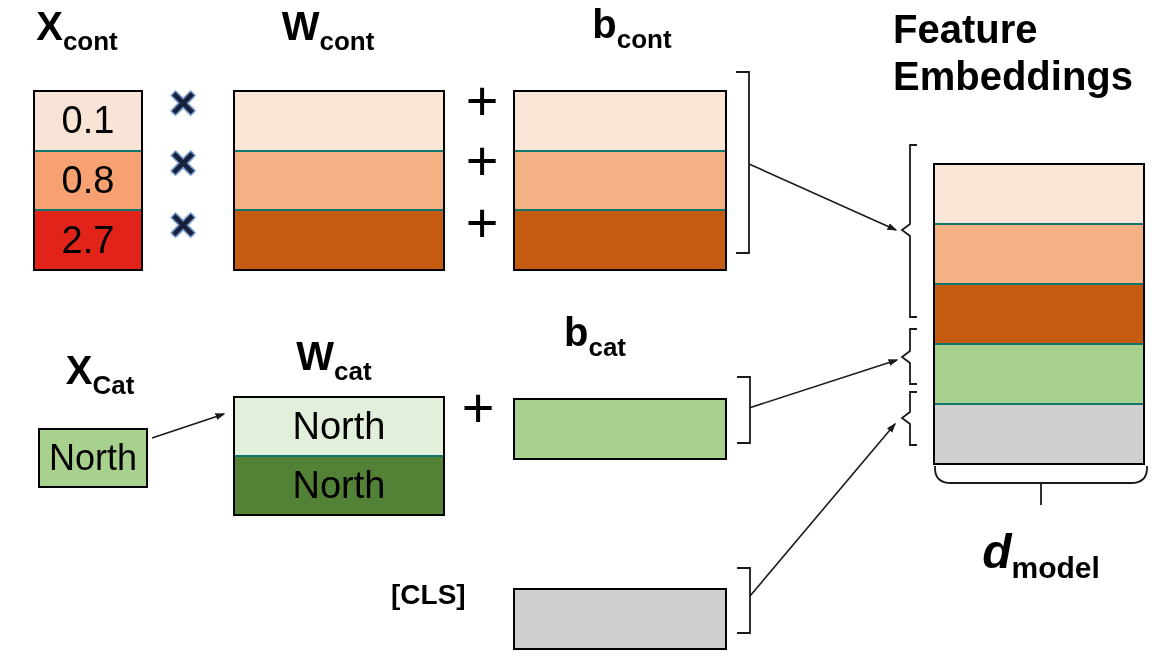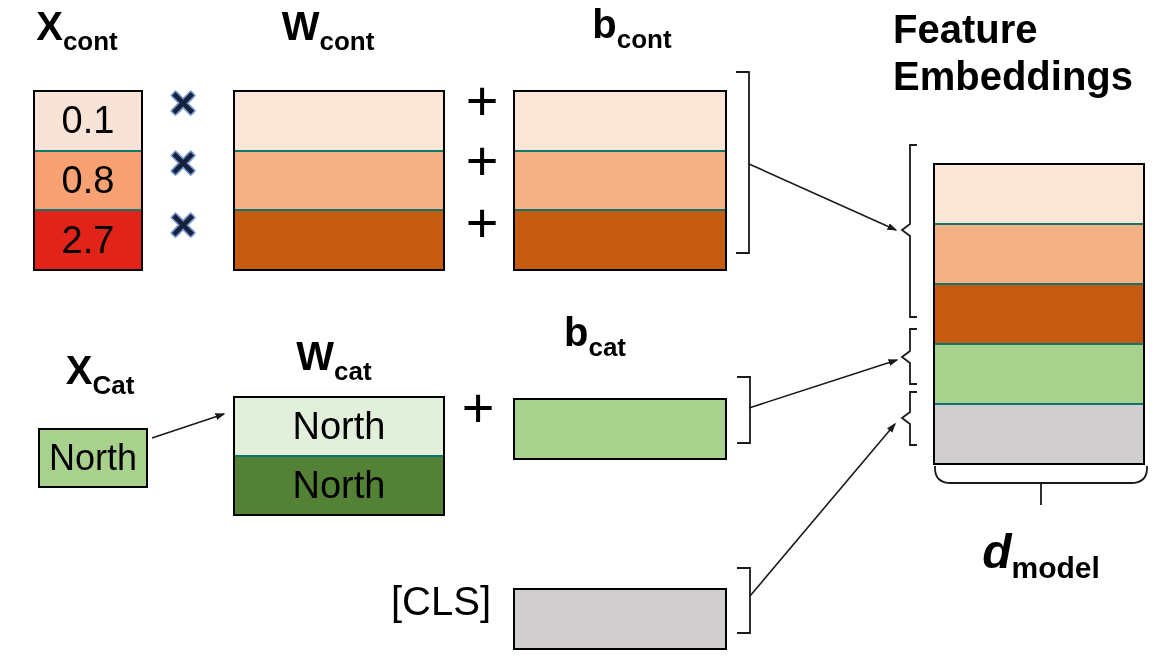--- a/index.html
+++ b/index.html
@@ -18,21 +18,21 @@
   .box .cell + .cell{border-top:2px solid #0f766e;}
 
   
   .op{position:absolute;transform:translate(-50%,-50%);line-height:1;}
   .op.times{font-size:44px;font-weight:bold;color:#15213d;
     text-shadow:-2px 0 0 #7e9fd2,2px 0 0 #7e9fd2,0 -2px 0 #7e9fd2,0 2px 0 #7e9fd2,
                 -1px -1px 0 #7e9fd2,1px -1px 0 #7e9fd2,-1px 1px 0 #7e9fd2,1px 1px 0 #7e9fd2;}
   .op.plus{font-size:56px;font-weight:400;color:#000;}
 
   .title{position:absolute;font-weight:bold;font-size:40px;line-height:1.17;letter-spacing:0;}
-  .cls{position:absolute;font-weight:normal;font-size:40px;line-height:1;}
+  .cls{position:absolute;font-weight:bold;font-size:28px;line-height:1;}
 
   .dmodel{position:absolute;transform:translateX(-50%);white-space:nowrap;line-height:1;}
   .dmodel .db{font-size:48px;font-weight:bold;font-style:italic;}
   .dmodel .ds{font-size:30px;font-weight:bold;display:inline-block;transform:translateY(10px);}
 
   svg .br{fill:none;stroke:#1a1a1a;stroke-width:1.8;}
   svg .ar{stroke:#1a1a1a;stroke-width:1.6;}
 </style>
 </head>
 <body>

